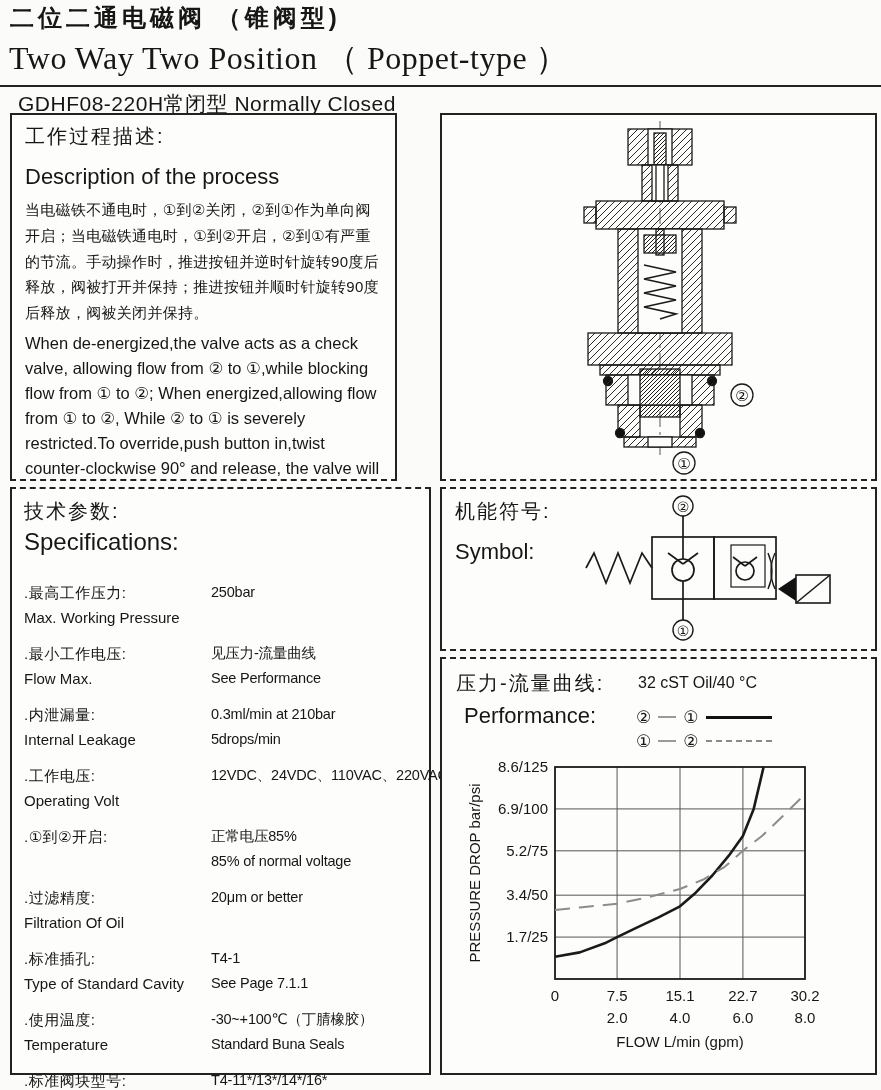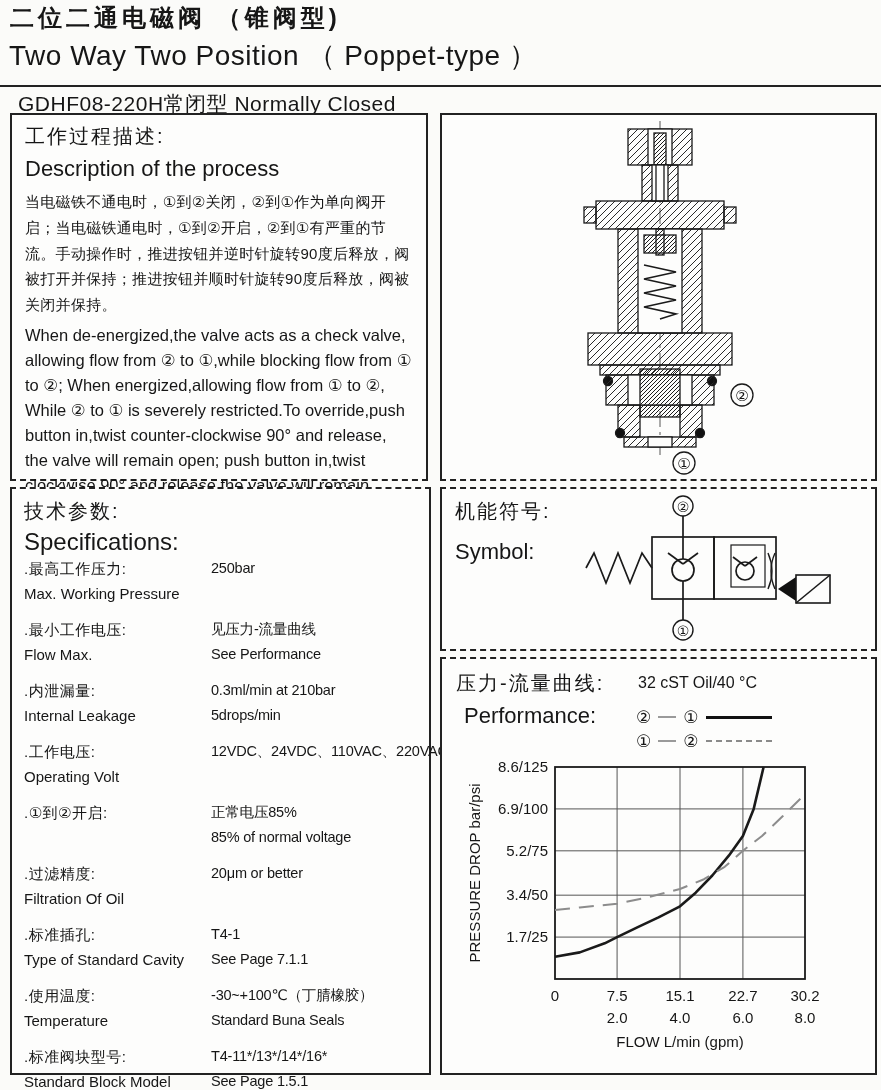--- a/index.html
+++ b/index.html
@@ -3,39 +3,39 @@
 <meta charset="utf-8">
 <style>
   * { margin:0; padding:0; box-sizing:border-box; }
   html,body { background:#fbfbf9; }
   body {
     width:881px; height:1090px; position:relative;
     font-family:"Liberation Sans","DejaVu Sans",sans-serif;
     color:#161616;
   }
   .title-cn { position:absolute; left:10px; top:2px; font-size:24px; font-weight:600; letter-spacing:4px; }
-  .title-en { position:absolute; left:9px; top:37px; font-size:28px; font-weight:500; letter-spacing:.5px; }
+  .title-en { position:absolute; left:9px; top:37px; font-size:32px; font-weight:500; letter-spacing:.5px;font-family:Liberation Serif, serif; }
   .top-rule { position:absolute; left:0; top:85px; width:881px; border-top:2px solid #222; }
   .model-line { position:absolute; left:18px; top:90px; font-size:21px; font-weight:500; letter-spacing:.5px; }
 
   .box { position:absolute; border:2px solid #222; background:#fdfdfc; }
-  #desc-box   { left:10px;  top:113px; width:418px; height:368px; padding:8px 13px; border-bottom-style:dashed; }
+  #desc-box   { left:10px;  top:113px; width:387px; height:368px; padding:8px 13px; border-bottom-style:dashed; }
   #valve-box  { left:440px; top:113px; width:437px; height:368px; border-bottom-style:dashed; }
   #spec-box   { left:10px;  top:487px; width:421px; height:588px; padding:9px 12px; border-top-style:dashed; }
   #symbol-box { left:440px; top:487px; width:437px; height:164px; border-top-style:dashed; border-bottom-style:dashed; }
   #perf-box   { left:440px; top:657px; width:437px; height:418px; border-top-style:dashed; }
 
   .h-cn { font-size:20px; font-weight:500; letter-spacing:2px; }
   .h-en { font-size:22px; font-weight:500; }
 
-  #desc-box .h-en { margin:6px 0 7px; }
+  #desc-box .h-en { margin:14px 0 7px; }
   .body-cn { font-size:15px; line-height:1.72; letter-spacing:.3px; font-weight:500; }
   .body-en { font-size:16.5px; line-height:1.52; margin-top:5px; }
 
-  #spec-box .h-en { font-size:24px; margin:3px 0 0; }
+  #spec-box .h-en { font-size:24px; margin:3px 0 24px; }
   .spec-row { display:grid; grid-template-columns:181px 1fr; column-gap:6px; margin-bottom:11px; }
   .spec-line { font-size:15px; line-height:25px; white-space:nowrap; }
   .spec-line.cn { letter-spacing:.5px; }
   .spec-line.val { font-size:14.5px; letter-spacing:-0.2px; }
 
   #symbol-box .h-cn { position:absolute; left:13px; top:9px; }
   #symbol-box .h-en { position:absolute; left:13px; top:38px;margin-top:12px; }
   #symbol-box svg { position:absolute; left:0; top:0; }
 
   #perf-box .h-cn { position:absolute; left:14px; top:11px; }

